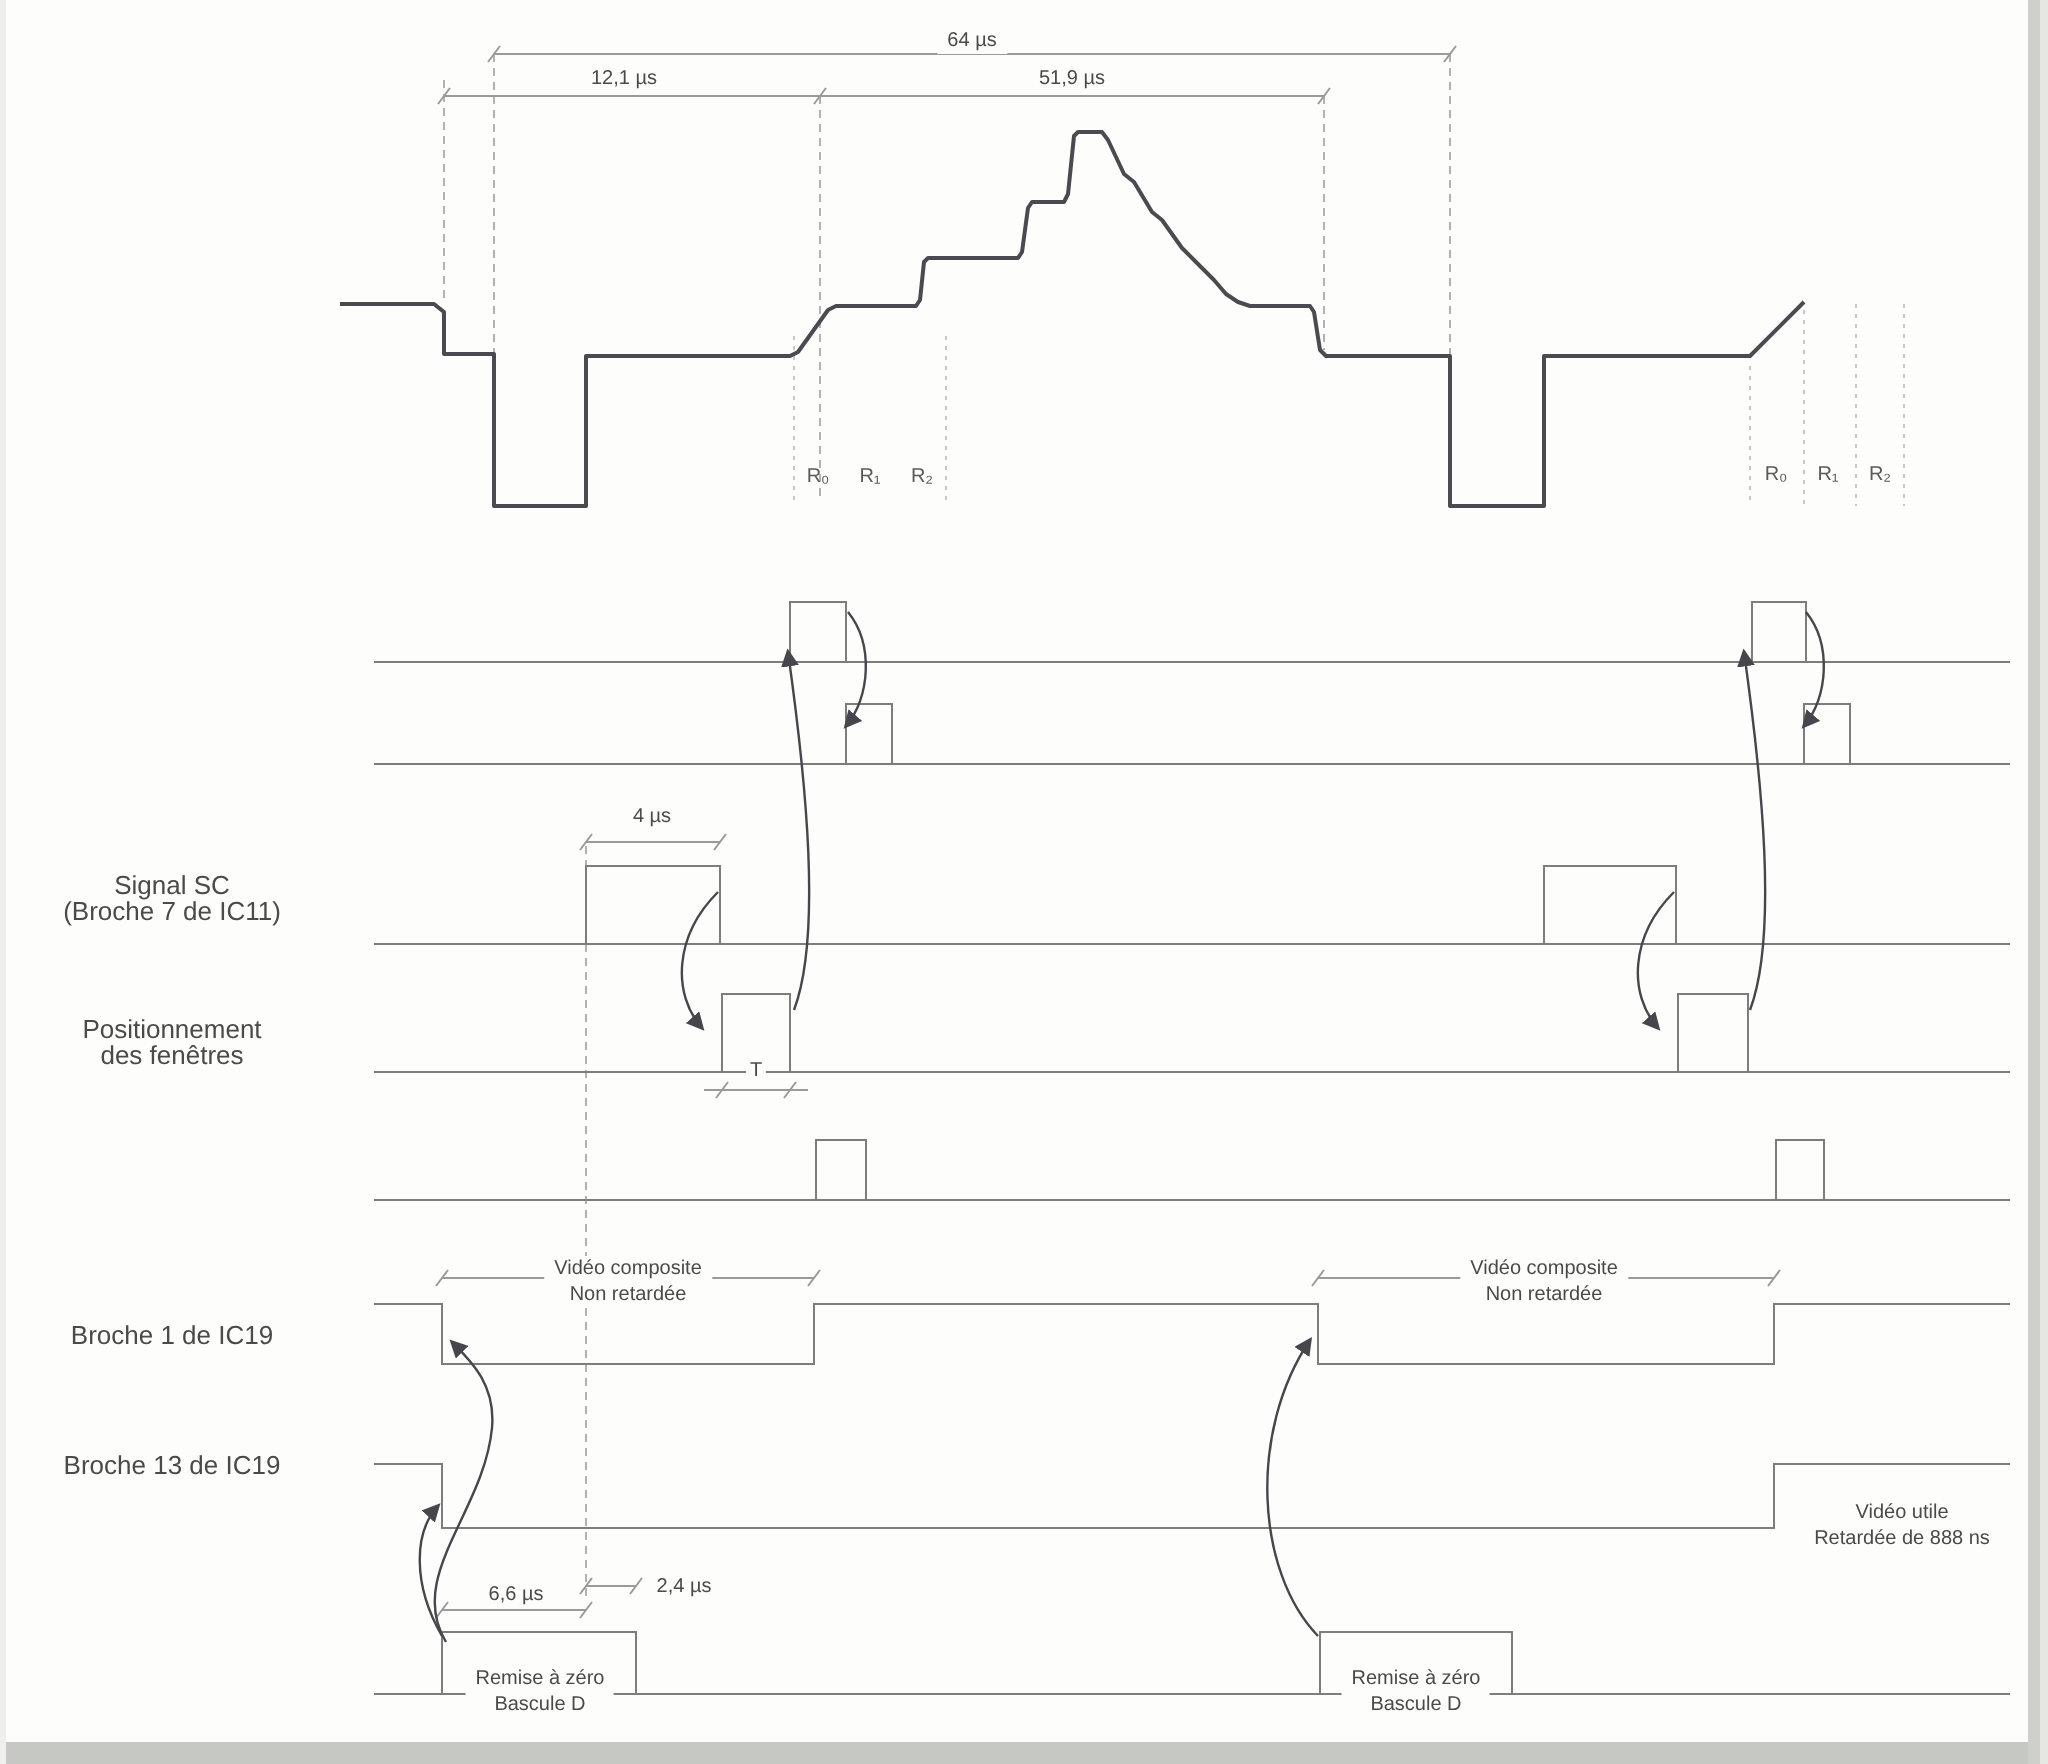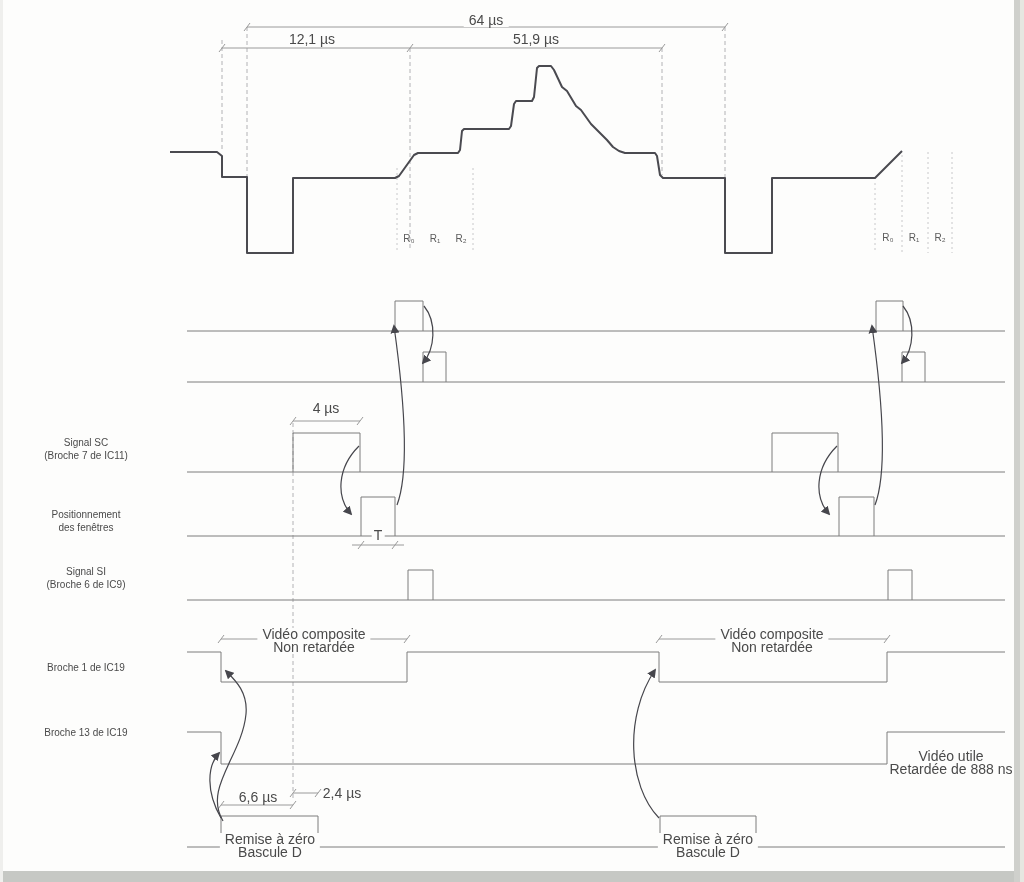--- a/index.html
+++ b/index.html
@@ -8,31 +8,31 @@
     background:#fdfdfc;
     font-family:"Liberation Sans", sans-serif;
     color:#4a4a4a;
     position:relative;
     overflow:hidden;
   }
   .scan{position:absolute;inset:0;}
   svg.canvas{position:absolute;left:0;top:0;}
   .lbl{
     position:absolute;
-    font-size:14px;
+    font-size:10px;
     line-height:13px;
     color:#4a4a4a;
     text-align:center;
     white-space:nowrap;
     transform:translateX(-50%);
   }
   .siglbl{
     position:absolute;
     left:16px;width:140px;
-    font-size:10px;line-height:13px;
+    font-size:13px;line-height:13px;
     color:#4a4a4a;text-align:center;
   }
   .mask{background:#fdfdfc;padding:0 5px;}
   .rlbl{font-size:10px;color:#5a5a5a;}
 </style>
 </head>
 <body>
 
 <div class="scan">
 
@@ -146,24 +146,20 @@
   <div class="lbl rlbl" style="left:940px;top:231px;">R₂</div>
 
   <div class="siglbl" style="top:436px;">
     <div>Signal SC</div>
     <div>(Broche 7 de IC11)</div>
   </div>
   <div class="siglbl" style="top:508px;">
     <div>Positionnement</div>
     <div>des fenêtres</div>
   </div>
-  <div class="siglbl" style="top:565px;">
-    <div>Signal SI</div>
-    <div>(Broche 6 de IC9)</div>
-  </div>
   <div class="siglbl" style="top:647px;margin-top:14px;">
     <div>Broche 1 de IC19</div>
   </div>
   <div class="siglbl" style="top:726px;">
     <div>Broche 13 de IC19</div>
   </div>
 
   <div class="lbl" style="left:326px;top:402px;">4 µs</div>
   <div class="lbl mask" style="left:378px;top:529px;padding:0 2px;">T</div>
 

